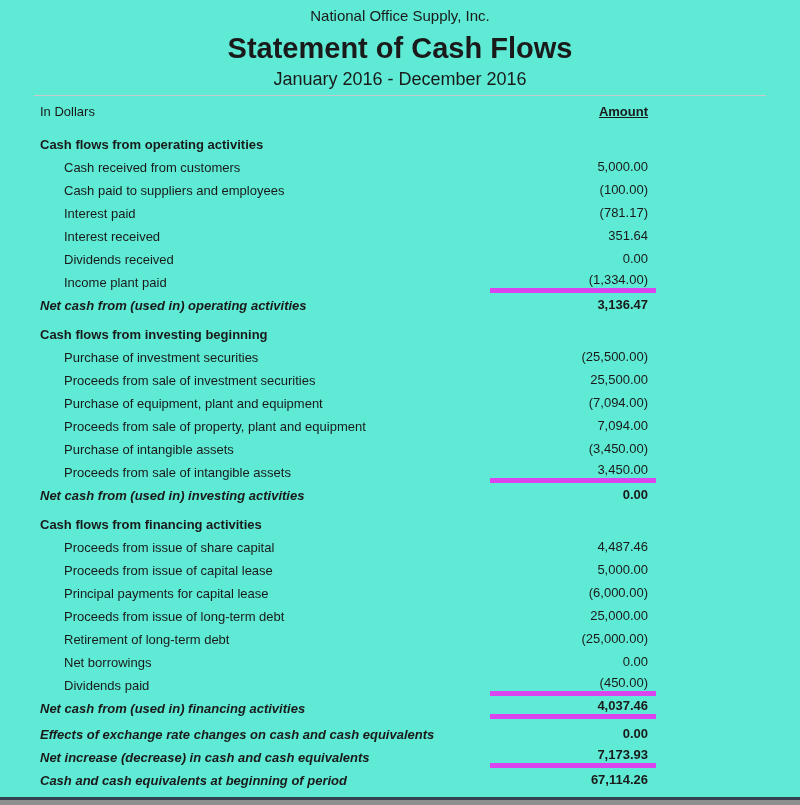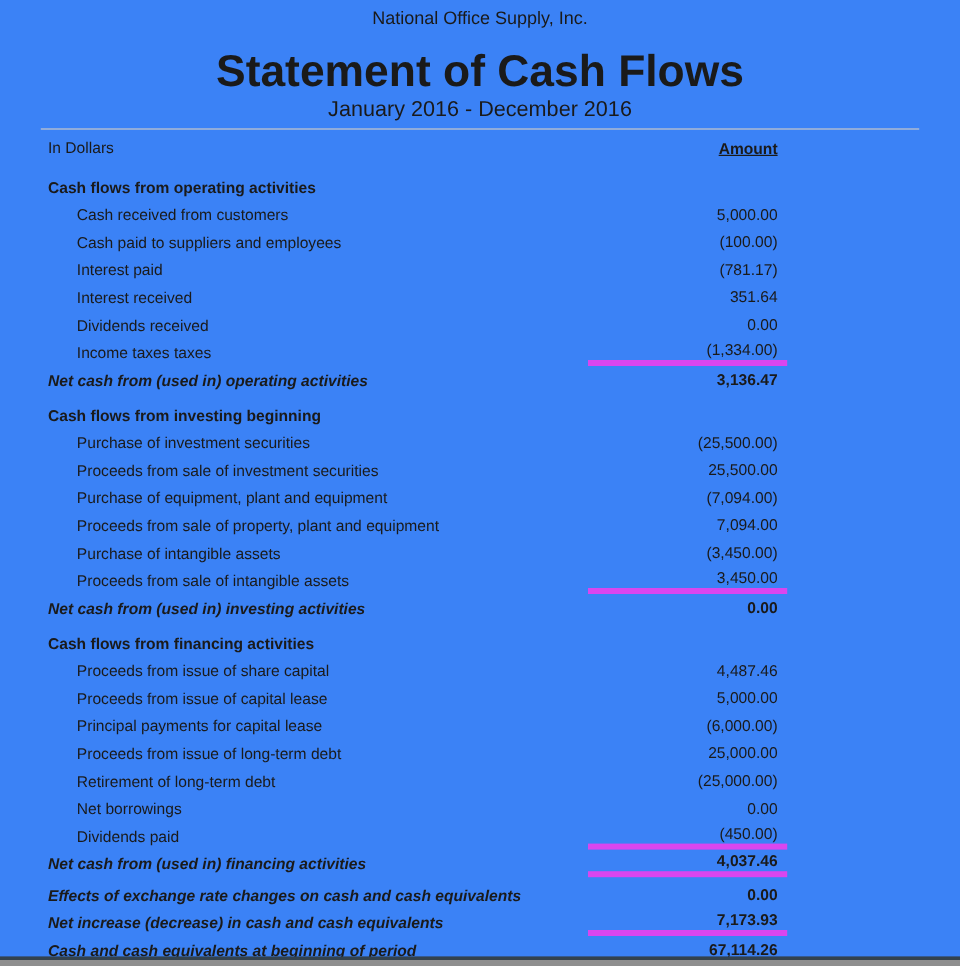--- a/index.html
+++ b/index.html
@@ -1,28 +1,28 @@
 <!DOCTYPE html>
 <html><head>
 <meta charset="utf-8">
 <style>
   html, body { margin: 0; padding: 0; background: #ffffff; }
   .page {
     position: relative;
     width: 800px;
     height: 805px;
-    background: #3b82f6;
+    background: #5eead4;
     font-family: "Liberation Sans", "DejaVu Sans", sans-serif;
     color: #1a1a1a;
     overflow: hidden;
   }
   
   .report-header { text-align: center; }
   .company-name { padding-top: 6px; font-size: 15px; line-height: 20px; }
-  .report-title { margin: 16px 0 0 0; font-size: 37px; font-weight: 600; line-height: 36px; letter-spacing: 0px; }
+  .report-title { margin: 4px 0 0 0; font-size: 29px; font-weight: 600; line-height: 36px; letter-spacing: 0px; }
   .report-period { margin-top: 4px; font-size: 18px; line-height: 18px; }
   .top-rule { border: none; border-top: 1px solid #c9c9c9; margin: 7px 34px 0 34px; }
   
   .col-header-row { position: relative; height: 30px; }
   .col-header-left {
     position: absolute; left: 40px; top: 50%; transform: translateY(-50%);
     font-size: 13px;
   }
   
   .row { position: relative; height: 23px; font-size: 13px; }
@@ -86,21 +86,21 @@
       </div>
       <div class="row item">
         <span class="lbl">Interest received</span>
         <span class="amt-box">351.64</span>
       </div>
       <div class="row item">
         <span class="lbl">Dividends received</span>
         <span class="amt-box">0.00</span>
       </div>
       <div class="row item">
-        <span class="lbl">Income taxes taxes</span>
+        <span class="lbl">Income plant paid</span>
         <span class="amt-box rule">(1,334.00)</span>
       </div>
       <div class="row total">
         <span class="lbl">Net cash from (used in) operating activities</span>
         <span class="amt-box">3,136.47</span>
       </div>
       <div class="row heading">
         <span class="lbl">Cash flows from investing beginning</span>
       </div>
       <div class="row item">

